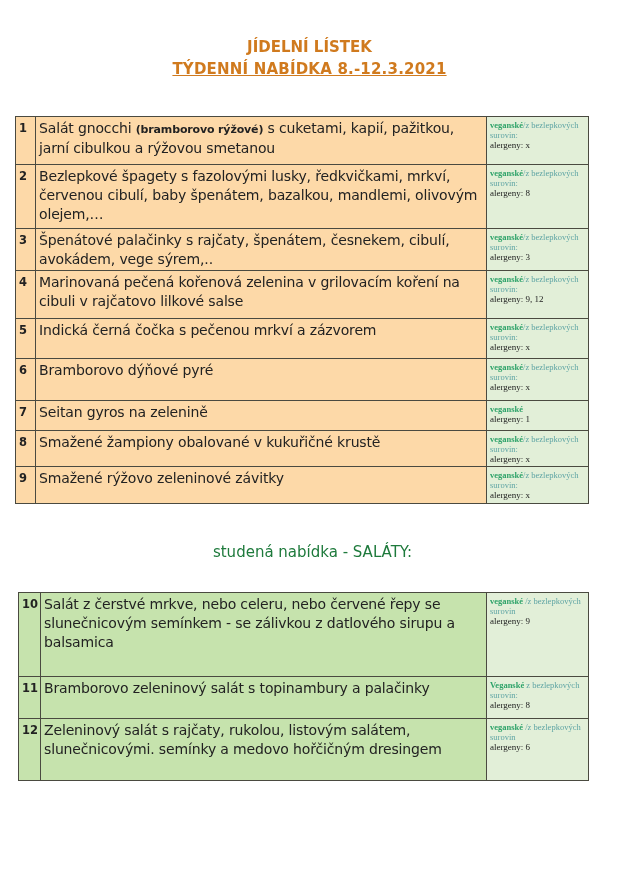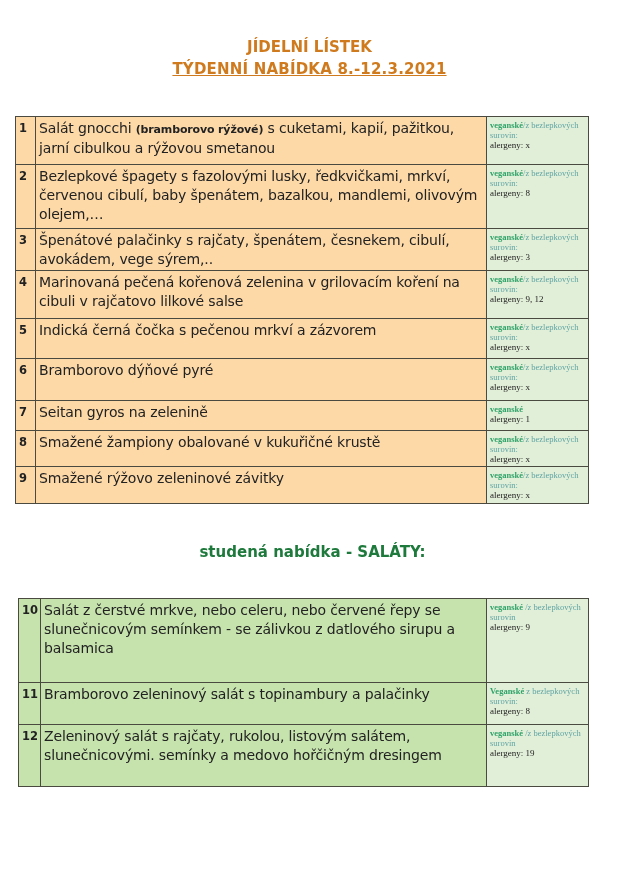--- a/index.html
+++ b/index.html
@@ -1,24 +1,24 @@
 <!DOCTYPE html>
 <html><head>
 <meta charset="utf-8">
 <style>
   html, body { margin: 0; padding: 0; background: #ffffff; }
   body { width: 625px; height: 884px; position: relative; overflow: hidden; font-family: "DejaVu Sans", sans-serif; }
   .title { position: absolute; left: 0; width: 625px; text-align: center; color: #d07a1e; font-weight: bold; font-family: "DejaVu Sans", sans-serif; }
   .t1 { top: 38px; font-size: 15px; left: -3px; }
   .t2 { top: 60px; font-size: 15px; text-decoration: underline; letter-spacing: 0.2px; left: -3px; }
-  .salad-title { position: absolute; top: 543px; left: 0; width: 625px; text-align: center; color: #1e7a3c; font-weight: bold; font-size: 15px; }
+  .salad-title { position: absolute; top: 543px; left: 0; width: 625px; text-align: center; color: #1e7a3c; font-weight: normal; font-size: 15px; }
   table.menu { position: absolute; border-collapse: collapse; table-layout: fixed; }
   table.menu td { border: 1.5px solid #4a4a40; vertical-align: top; padding: 0; }
   #hot { left: 15px; top: 116px; width: 573px; }
-  #cold { left: 18px; top: 592px; width: 570px; margin-top: 6px; }
+  #cold { left: 18px; top: 592px; width: 570px; }
   .num { font-size: 11.5px; font-weight: bold; color: #222; padding: 4px 0 0 3px !important; }
   .desc { font-size: 14px; line-height: 19px; color: #222; padding: 2px 3px 0 3px !important; letter-spacing: -0.15px; }
   .small-bold { font-size: 11px; font-weight: bold; }
   #hot td.num, #hot td.desc { background: #fdd9a8; }
   #cold td.num, #cold td.desc { background: #c6e3ad; }
   td.info { background: #e2efd8; font-family: "Liberation Serif", "DejaVu Serif", serif; font-size: 8.5px; line-height: 10px; padding: 3px 2px 0 3px !important; }
   .veg { color: #2fa36a; font-weight: bold; }
   .bez { color: #5ea4a4; }
   .aler { color: #222; font-size: 9px; line-height: 11px; }
 </style>
@@ -133,17 +133,17 @@
         <td class="info">
           <div><span class="veg">Veganské</span><span class="bez"> z bezlepkových surovin:</span></div>
           <div class="aler">alergeny: 8</div>
         </td>
       </tr>
       <tr style="height: 62px;">
         <td class="num">12</td>
         <td class="desc"><span>Zeleninový salát s rajčaty, rukolou, listovým salátem, slunečnicovými. semínky  a medovo hořčičným dresingem</span></td>
         <td class="info">
           <div><span class="veg">veganské</span><span class="bez"> /z bezlepkových surovin</span></div>
-          <div class="aler">alergeny: 19</div>
+          <div class="aler">alergeny: 6</div>
         </td>
       </tr>
     </tbody>
 </table>
 
 </body></html>

